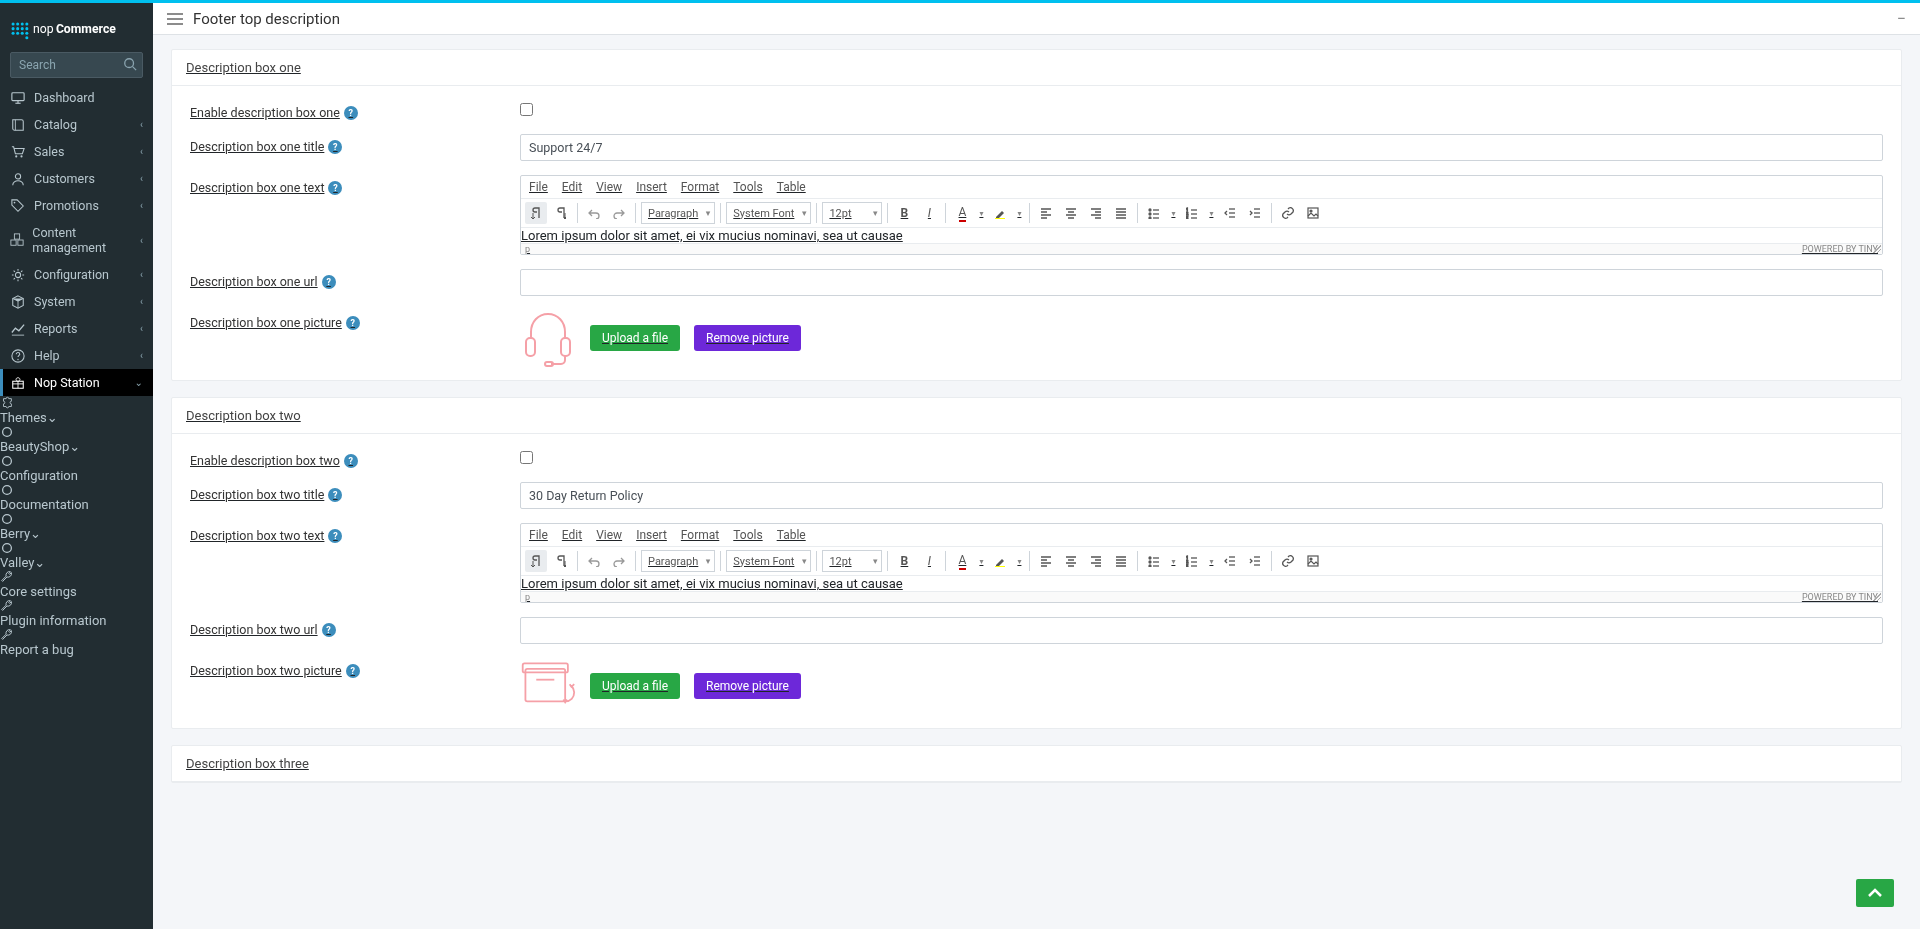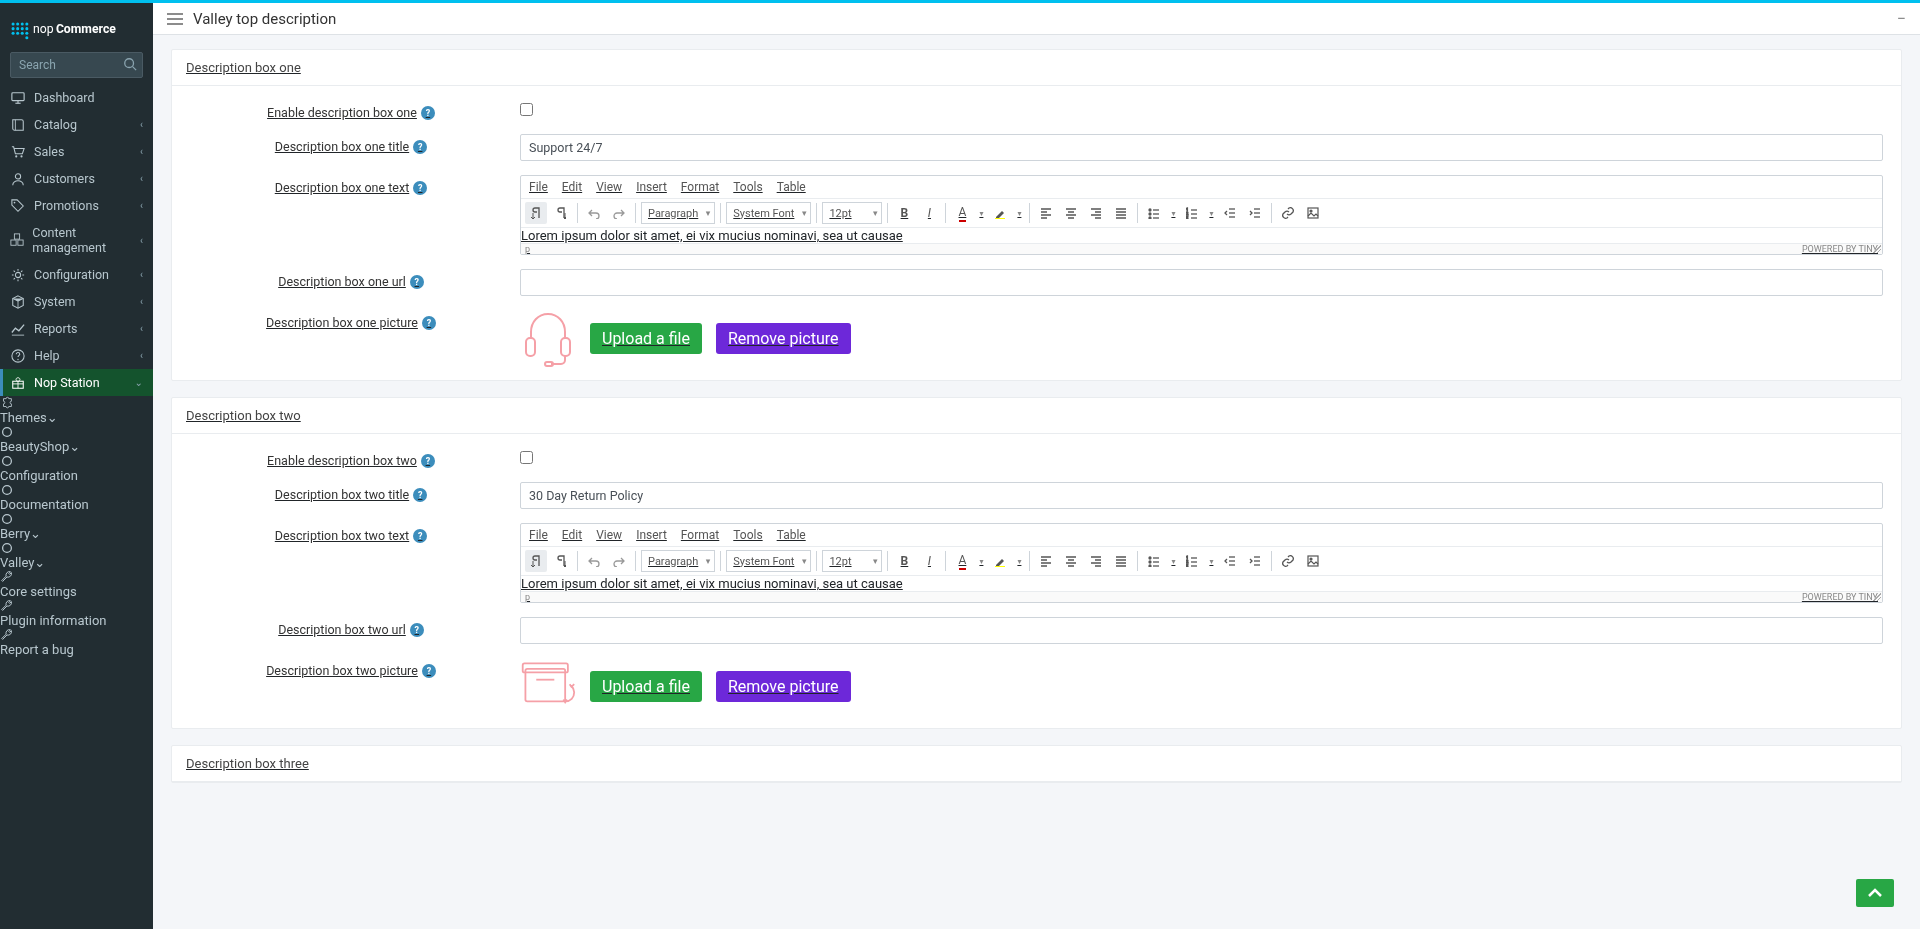--- a/index.html
+++ b/index.html
@@ -12,52 +12,52 @@
 .search-wrap { padding: 0 10px 6px; }
 .search-box { position: relative; }
 .search-box input { width: 100%; background: #374850; border: 1px solid #4a5a63; color: #fef9c3; padding: 5px 28px 5px 8px; font-size: 12px; border-radius: 2px; }
 .search-box input::placeholder { color: #8aa4af; }
 .search-box .sicon { position: absolute; right: 6px; top: 5px; color: #8aa4af; }
 .nav { list-style: none; }
 .nav li { position: relative; }
 .nav li.menu { display: flex; align-items: center; padding: 6px 10px; cursor: pointer; font-size: 12.5px; }
 .nav li.menu .micon { width: 16px; text-align: center; margin-right: 8px; display: inline-flex; align-items: center; justify-content: center; }
 .nav li.menu .chev { margin-left: auto; font-size: 10px; color: #8aa4af; }
-.nav li.menu.active { background: #14532d; color: #fff; border-left: 3px solid #3c8dbc; padding-left: 7px; }
+.nav li.menu.active { background: #000000; color: #fff; border-left: 3px solid #3c8dbc; padding-left: 7px; }
 .main { flex: 1; display: flex; flex-direction: column; min-width: 0; }
 .header { background: #fff; border-bottom: 1px solid #dee2e6; padding: 6px 14px; display: flex; align-items: center; }
 .header .ham { margin-right: 10px; color: #666; cursor: pointer; }
 .header h1 { font-size: 15px; font-weight: 400; color: #333; }
 .header .collapse-icon { margin-left: auto; color: #888; cursor: pointer; font-size: 16px; }
 .content { flex: 1; overflow-y: auto; padding: 14px 18px; position: relative; text-decoration: underline; }
 .panel { background: #fff; border: 1px solid #e9ecef; border-radius: 2px; margin-bottom: 16px; }
 .panel-header { padding: 10px 14px; border-bottom: 1px solid #e9ecef; font-size: 13px; color: #444; }
 .panel-body { padding: 14px 18px; }
 .form-row { display: flex; align-items: flex-start; margin-bottom: 14px; }
 .form-row:last-child { margin-bottom: 0; }
-.form-label { width: 330px; text-align: right; padding-right: 8px; padding-top: 5px; font-size: 12.5px; color: #333; display: flex; justify-content: center; align-items: center; gap: 4px; }
+.form-label { width: 330px; text-align: right; padding-right: 8px; padding-top: 5px; font-size: 12.5px; color: #333; display: flex; justify-content: flex-start; align-items: center; gap: 4px; }
 .form-label .help { width: 14px; height: 14px; border-radius: 50%; background: #3c8dbc; color: #fff; font-size: 9px; display: inline-flex; align-items: center; justify-content: center; cursor: help; font-weight: bold; }
 .form-control-wrap { flex: 1; min-width: 0; }
 .form-text-input { width: 100%; padding: 5px 8px; border: 1px solid #ced4da; font-size: 12.5px; color: #495057; background: #fff; border-radius: 2px; }
 .form-check { margin-top: 3px; }
 .editor { border: 1px solid #ced4da; border-radius: 2px; background: #fff; width: 100%; }
 .editor-menubar { padding: 4px 8px; font-size: 12px; color: #555; border-bottom: 1px solid #e9ecef; display: flex; gap: 14px; }
 .editor-menubar span { cursor: pointer; }
 .editor-toolbar { padding: 3px 4px; border-bottom: 1px solid #e9ecef; display: flex; align-items: center; gap: 3px; background: #fff; flex-wrap: wrap; }
 .editor-toolbar .tb-btn { width: 22px; height: 22px; display: inline-flex; align-items: center; justify-content: center; cursor: pointer; color: #555; border-radius: 2px; font-size: 12px; }
 .editor-toolbar .tb-btn.active { background: #e9ecef; }
 .editor-toolbar .tb-sep { width: 1px; height: 20px; background: #ced4da; margin: 0 2px; }
 .editor-toolbar .tb-select { border: 1px solid #ced4da; background: #fff; font-size: 11px; padding: 2px 16px 2px 6px; height: 22px; cursor: pointer; position: relative; color: #555; min-width: 60px; display: inline-flex; align-items: center; }
 .editor-toolbar .tb-select::after { content: "▾"; position: absolute; right: 4px; font-size: 9px; color: #888; }
 .editor-toolbar .tb-drop { width: 10px; font-size: 8px; color: #888; cursor: pointer; display: inline-flex; align-items: center; justify-content: center; }
 .editor-status { display: flex; justify-content: space-between; padding: 0 4px; font-size: 9px; color: #888; border-top: 1px solid #e9ecef; background: #fafafa; position: relative; }
 .editor-status .resize { position: absolute; right: 1px; bottom: 1px; width: 8px; height: 8px; cursor: nwse-resize; background: linear-gradient(135deg, transparent 50%, #aaa 50%, #aaa 60%, transparent 60%, transparent 70%, #aaa 70%, #aaa 80%, transparent 80%); }
 .pic-row { display: flex; align-items: center; gap: 14px; }
 .pic-thumb { width: 56px; height: 56px; display: flex; align-items: center; justify-content: center; }
-.btn { padding: 6px 12px; font-size: 16px; border: none; border-radius: 3px; cursor: pointer; color: #fff; }
+.btn { padding: 6px 12px; font-size: 12px; border: none; border-radius: 3px; cursor: pointer; color: #fff; }
 .btn-green { background: #28a745; }
 .btn-red { background: #6d28d9; }
 .scroll-top-btn { position: fixed; right: 26px; bottom: 22px; width: 38px; height: 28px; background: #28a745; color: #fff; display: flex; align-items: center; justify-content: center; cursor: pointer; border-radius: 2px; }
 svg { display: block; }
 </style>
 </head>
 <body>
 
 <div class="topbar-accent"></div>
 <div class="layout">
@@ -245,21 +245,21 @@
 
   <main class="main">
     <div class="header">
       <span class="ham">
         <svg width="16" height="14" viewBox="0 0 16 14" stroke="currentColor" stroke-width="1.5">
             <line x1="0" y1="2" x2="16" y2="2"></line>
             <line x1="0" y1="7" x2="16" y2="7"></line>
             <line x1="0" y1="12" x2="16" y2="12"></line>
           </svg>
       </span>
-      <h1>Valley top description</h1>
+      <h1>Footer top description</h1>
       <span class="collapse-icon">−</span>
     </div>
 
     <div class="content" id="content">
         <div class="panel">
           <div class="panel-header">Description box one</div>
           <div class="panel-body">
     <div class="form-row">
       <div class="form-label">
                 <span>Enable description box one</span>

